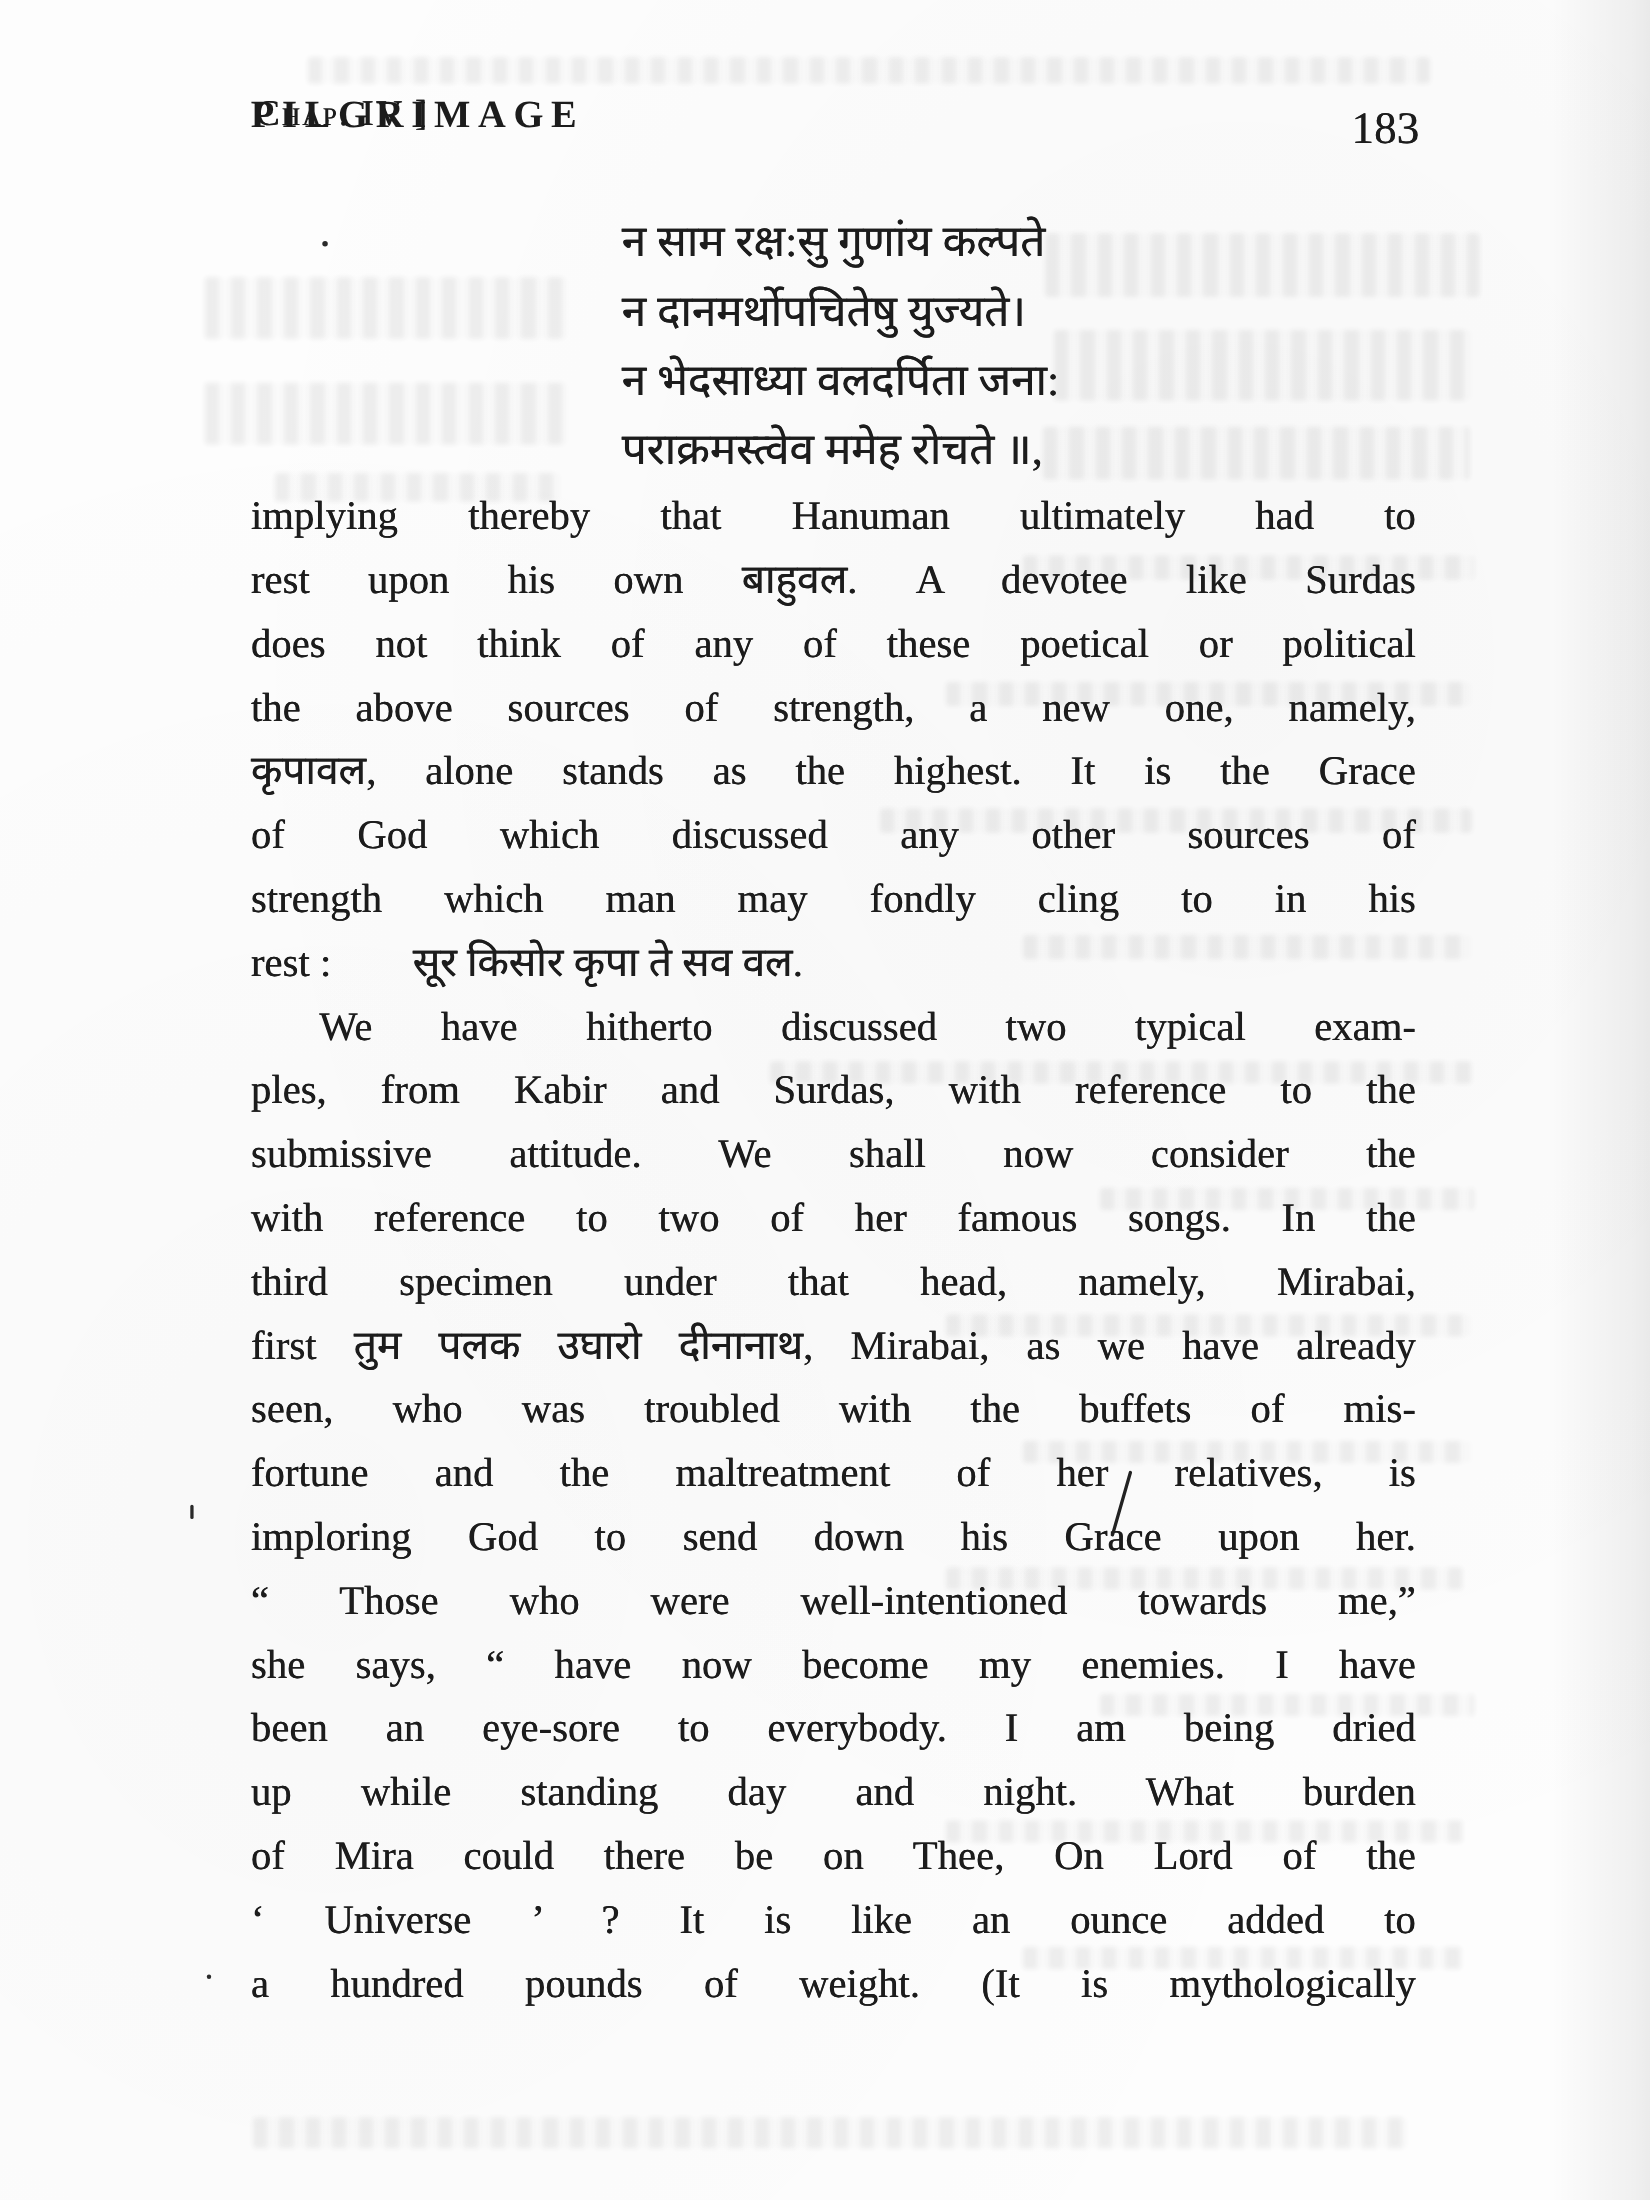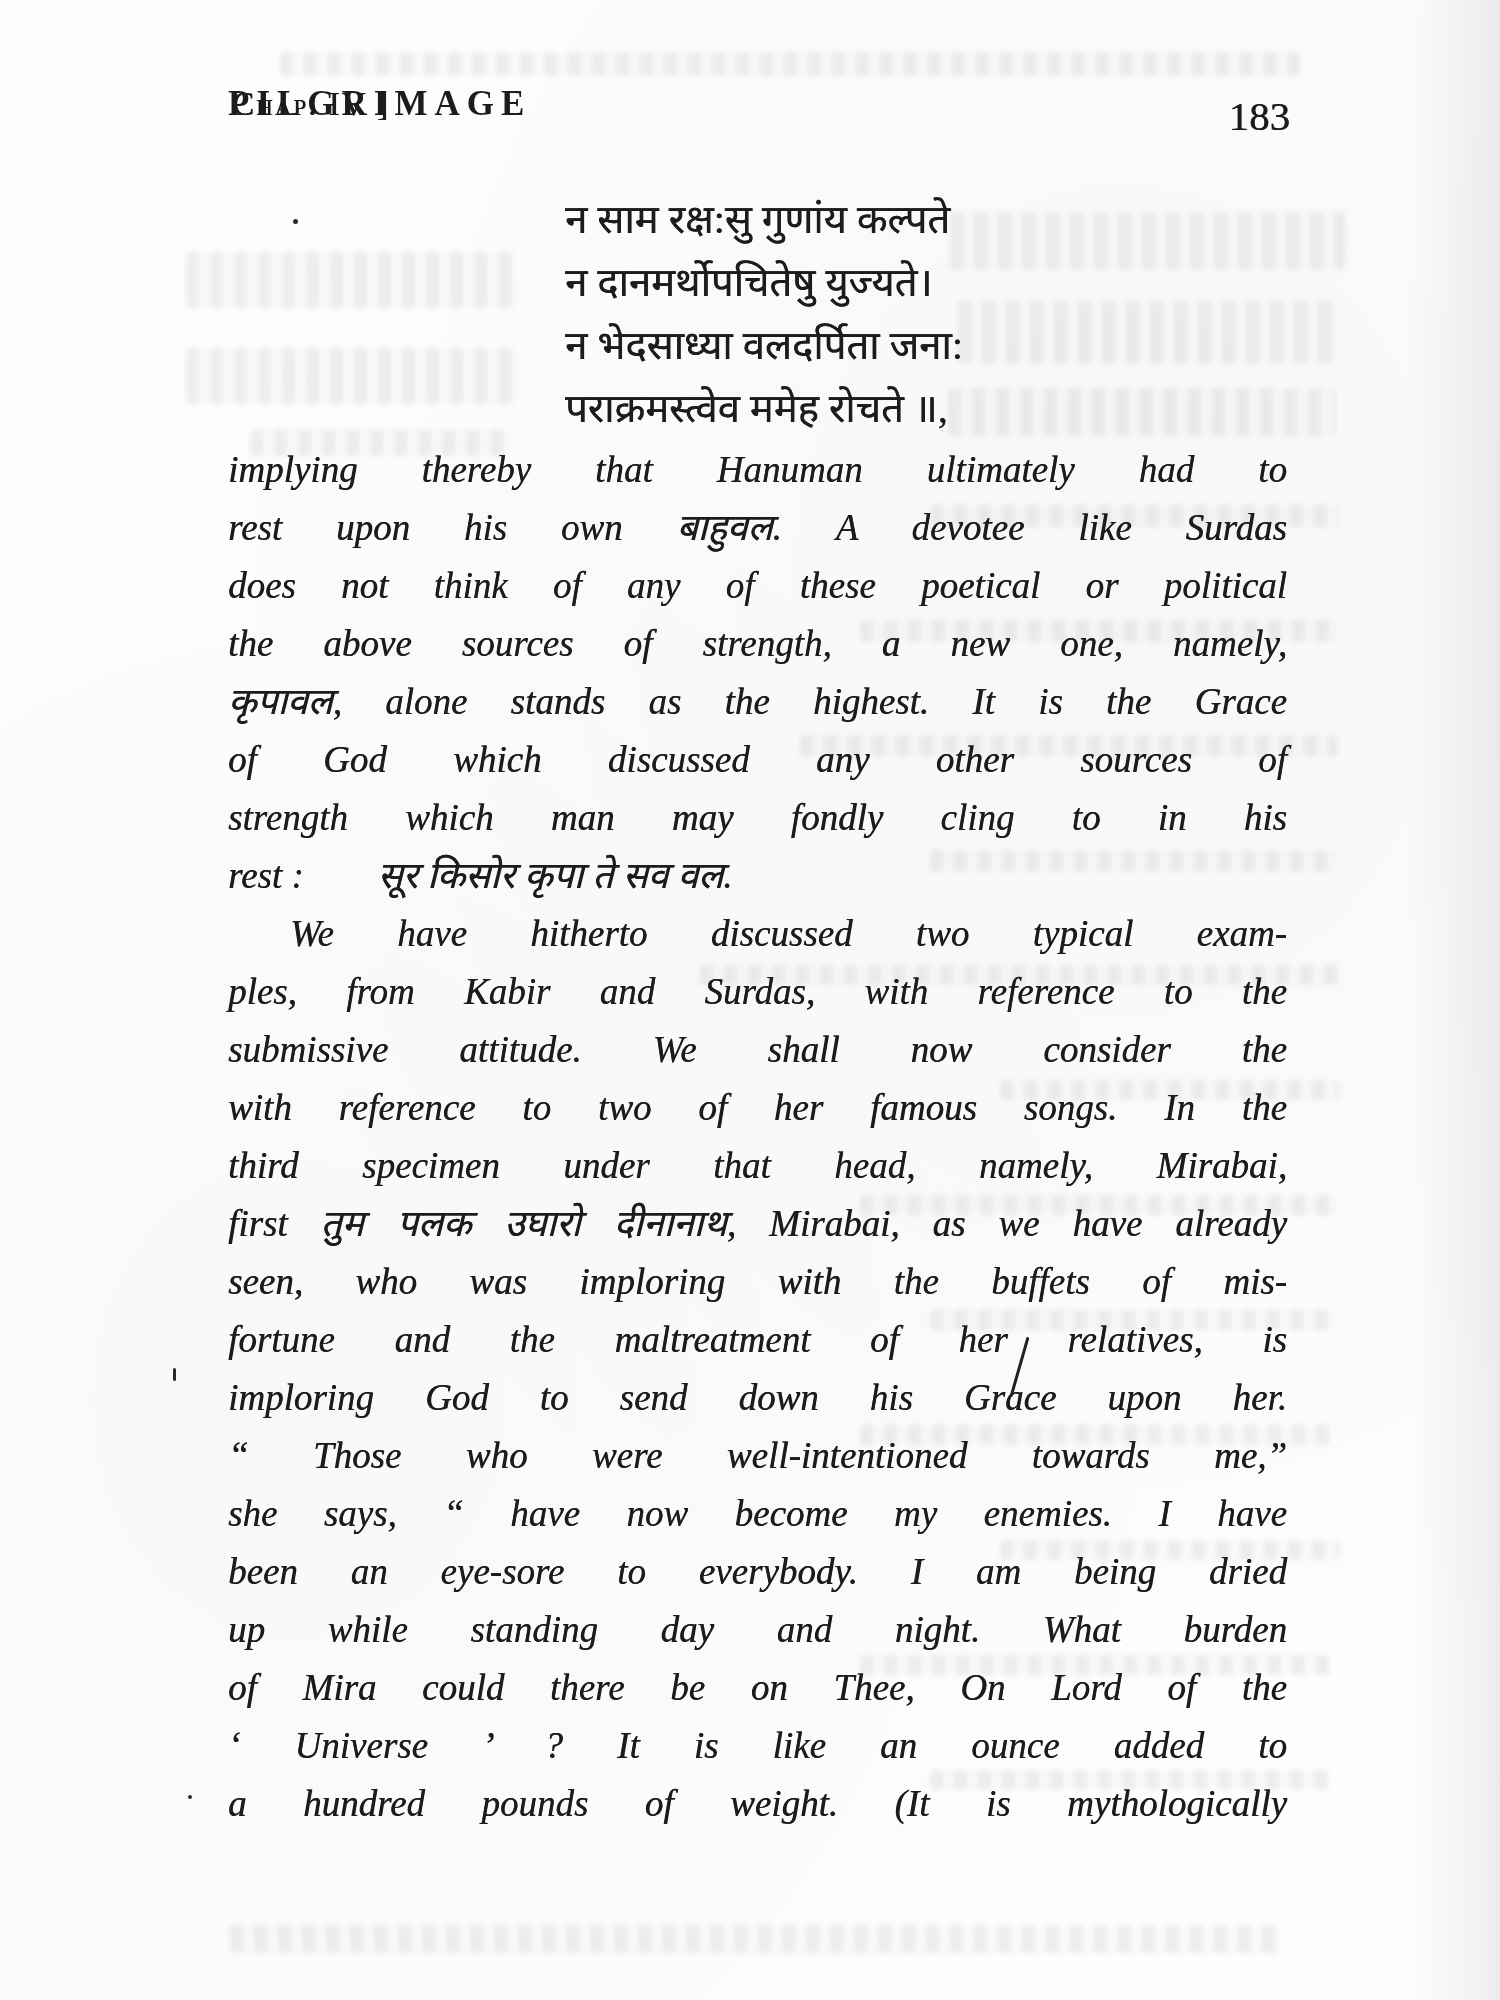--- a/index.html
+++ b/index.html
@@ -42,21 +42,20 @@
     position:absolute;left:228px;top:441px;width:1059px;
     font-size:37px;line-height:58px;
     text-shadow:0.4px 0 currentColor;
   }
   .bline{
     height:58px;
     text-align:justify;
     text-align-last:justify;
     text-justify:inter-word;
     white-space:normal;
-    font-style:italic;
   }
   .bline.short{text-align:left;text-align-last:left;}
   .bline.indent{padding-left:62px;box-sizing:border-box;}
   
   .slash{
     position:absolute;left:1018px;top:1336px;width:3px;height:62px;
     background:#222;transform:rotate(16deg);border-radius:2px;
   }
   
   .ghost{
@@ -116,21 +115,21 @@
     <div class="bline">कृपावल, alone stands as the highest. It is the Grace</div>
     <div class="bline">of God which discussed any other sources of</div>
     <div class="bline">strength which man may fondly cling to in his</div>
     <div class="bline short">rest :  सूर किसोर कृपा ते सव वल.</div>
     <div class="bline indent">We have hitherto discussed two typical exam-</div>
     <div class="bline">ples, from Kabir and Surdas, with reference to the</div>
     <div class="bline">submissive attitude. We shall now consider the</div>
     <div class="bline">with reference to two of her famous songs. In the</div>
     <div class="bline">third specimen under that head, namely, Mirabai,</div>
     <div class="bline">first तुम पलक उघारो दीनानाथ, Mirabai, as we have already</div>
-    <div class="bline">seen, who was imploring with the buffets of mis-</div>
+    <div class="bline">seen, who was troubled with the buffets of mis-</div>
     <div class="bline">fortune and the maltreatment of her relatives, is</div>
     <div class="bline">imploring God to send down his Grace upon her.</div>
     <div class="bline">“ Those who were well-intentioned towards me,”</div>
     <div class="bline">she says, “ have now become my enemies. I have</div>
     <div class="bline">been an eye-sore to everybody. I am being dried</div>
     <div class="bline">up while standing day and night. What burden</div>
     <div class="bline">of Mira could there be on Thee, On Lord of the</div>
     <div class="bline">‘ Universe ’ ? It is like an ounce added to</div>
     <div class="bline">a hundred pounds of weight. (It is mythologically</div>
   </div>

